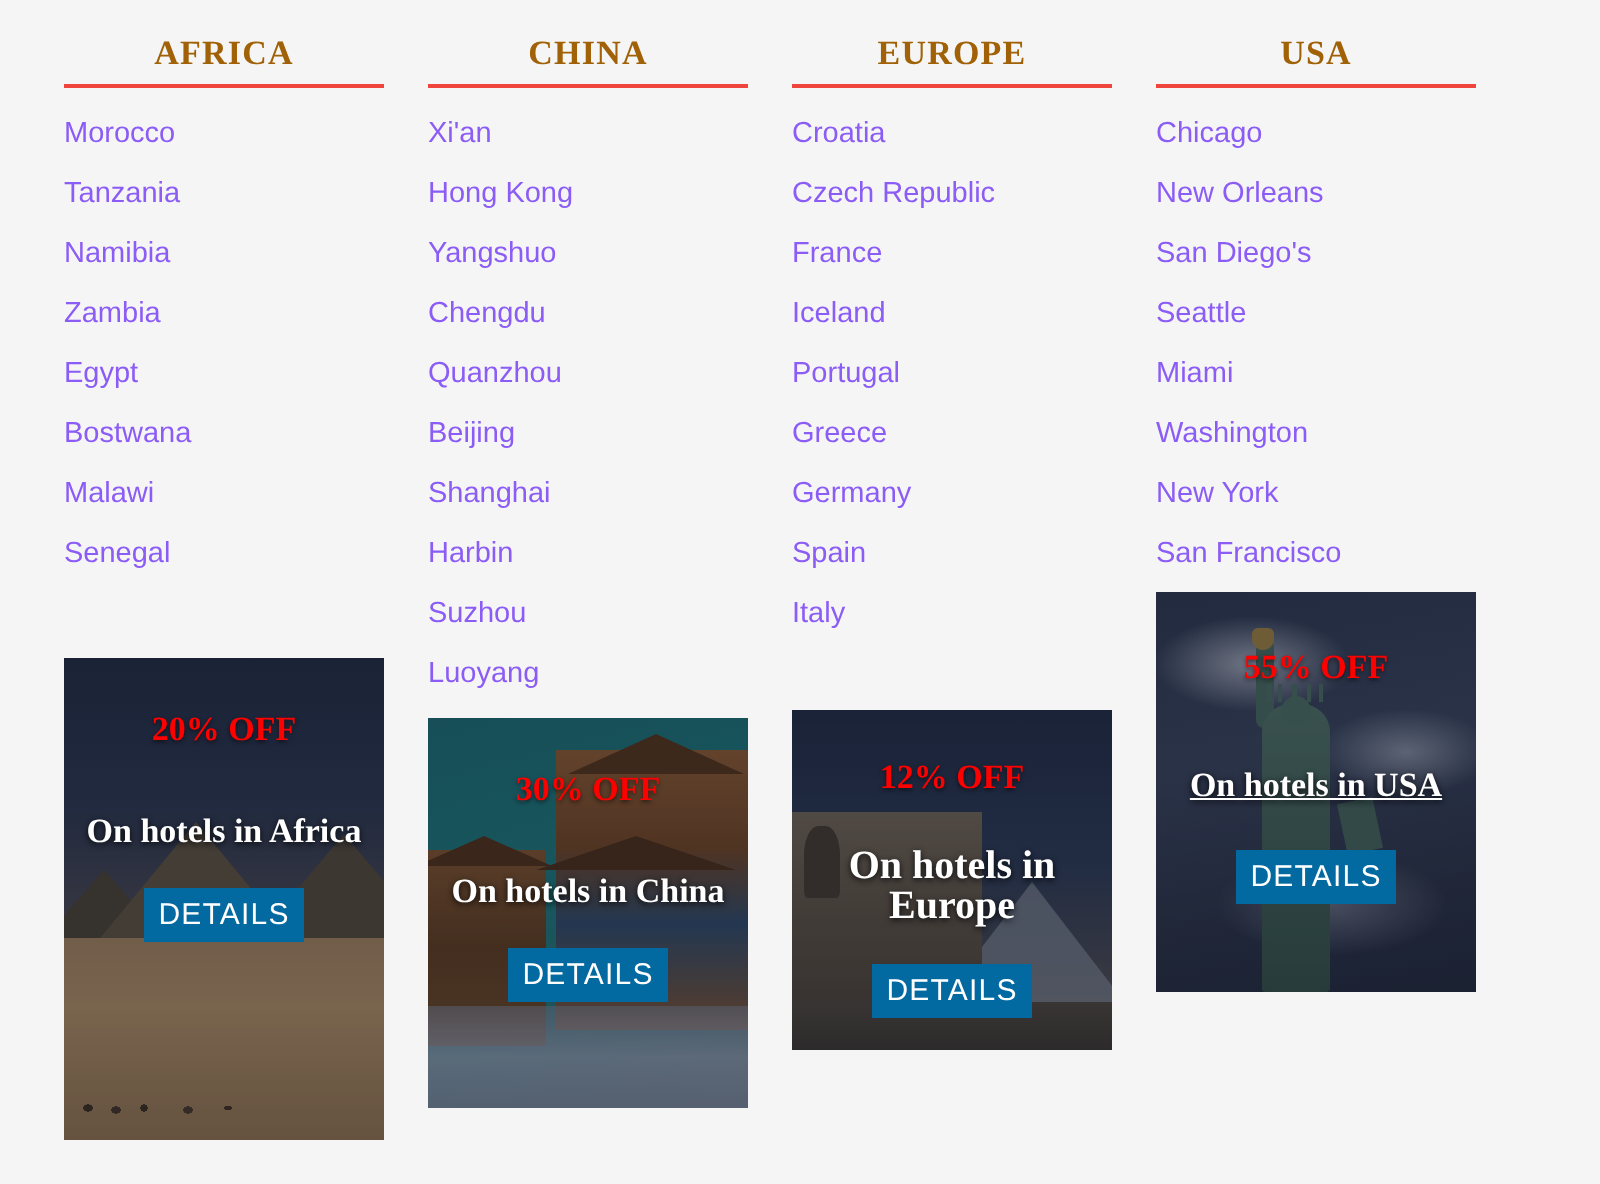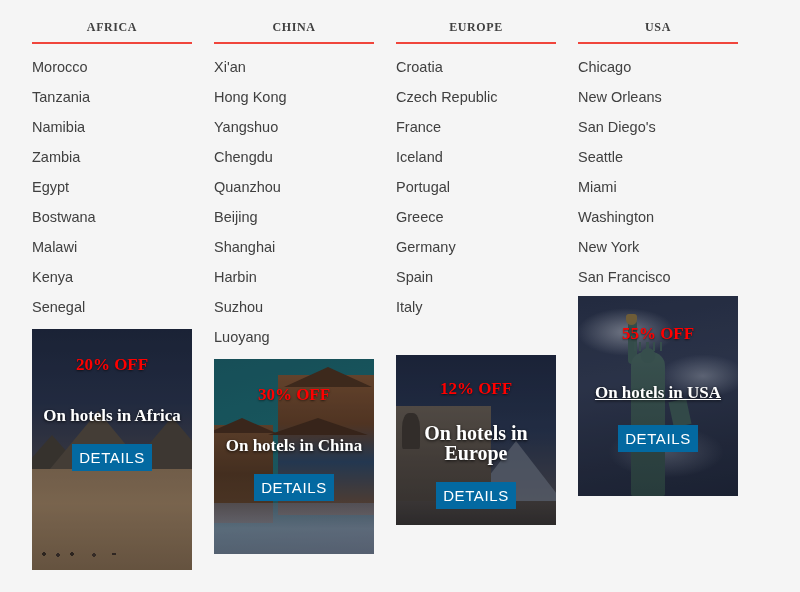--- a/index.html
+++ b/index.html
@@ -29,38 +29,38 @@
     width: 160px;
   }
   .col-0 { left: 32px; }
   .col-1 { left: 214px; }
   .col-2 { left: 396px; }
   .col-3 { left: 578px; }
 
   .col-head {
     font-family: "Liberation Serif", serif;
     font-weight: bold;
-    font-size: 12px;
+    font-size: 17px;
     letter-spacing: 0.6px;
-    color: #404040;
+    color: #a16207;
     text-align: center;
     padding-bottom: 6px;
     border-bottom: 2px solid #f0453c;
     line-height: 18px;
   }
 
   .col-list {
     list-style: none;
     margin: 0;
     padding: 0;
   }
   .col-list li {
     font-family: "Liberation Sans", sans-serif;
     font-size: 14.5px;
-    color: #404040;
+    color: #8b5cf6;
     height: 30px;
     line-height: 30px;
     white-space: nowrap;
     overflow: hidden;
   }
   .col-list li:first-child { margin-top: 8px; }
 
   
   .promo {
     position: absolute;
@@ -263,21 +263,20 @@
   <div class="column col-0">
     <div class="col-head">AFRICA</div>
     <ul class="col-list">
       <li>Morocco</li>
       <li>Tanzania</li>
       <li>Namibia</li>
       <li>Zambia</li>
       <li>Egypt</li>
       <li>Bostwana</li>
       <li>Malawi</li>
-      <li>Kenya</li>
       <li>Senegal</li>
     </ul>
   </div>
 
   <div class="column col-1">
     <div class="col-head">CHINA</div>
     <ul class="col-list">
       <li>Xi'an</li>
       <li>Hong Kong</li>
       <li>Yangshuo</li>

